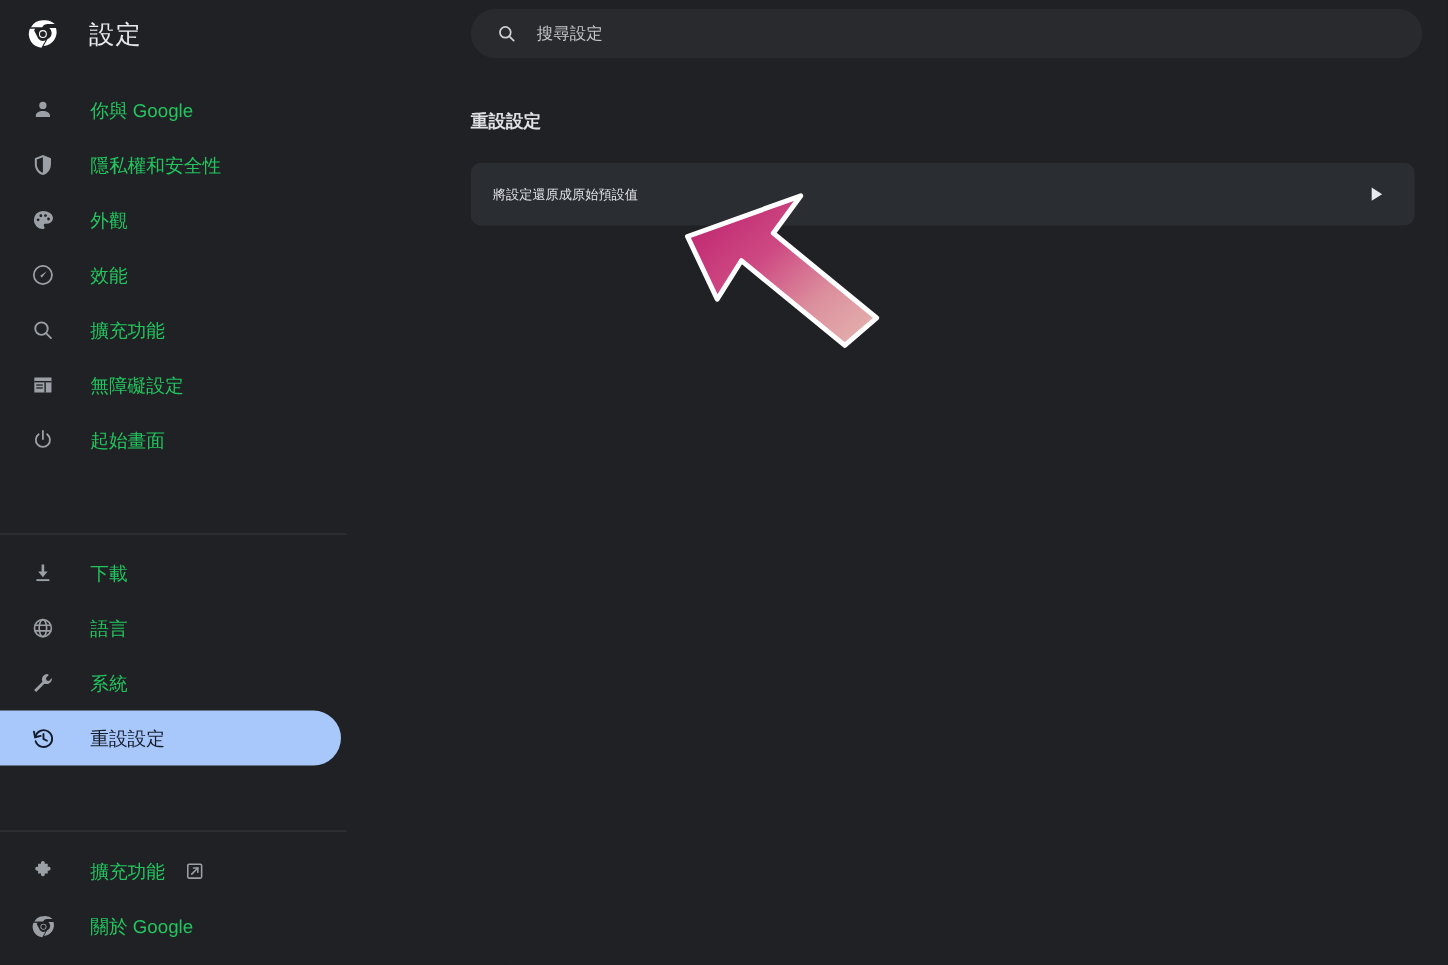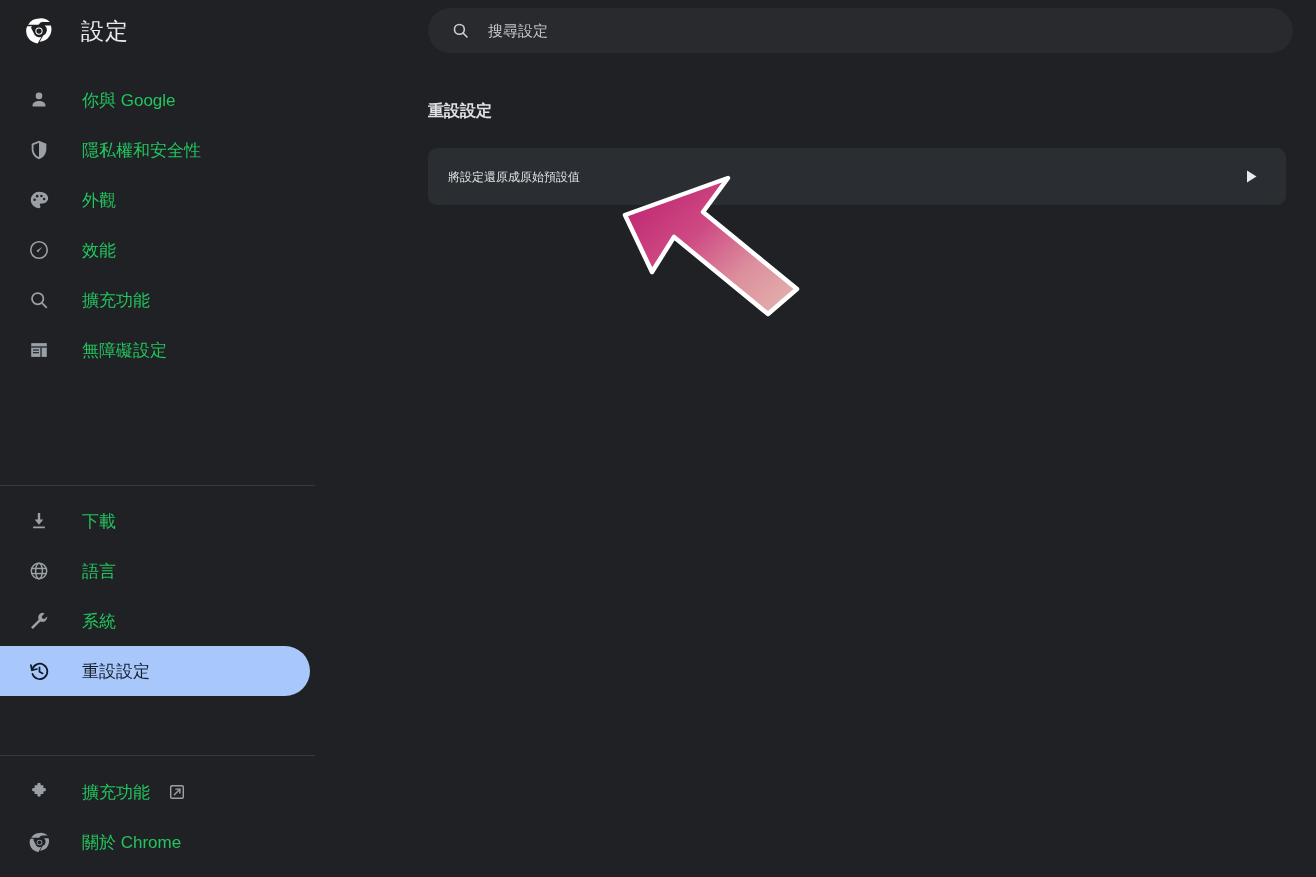--- a/index.html
+++ b/index.html
@@ -244,20 +244,29 @@
             <path d="M3.5 4.5h17v15h-17z"></path>
             <rect x="3.5" y="8" width="17" height="1.4" fill="#202124"></rect>
             <rect x="13.5" y="9.4" width="1.4" height="10.1" fill="#202124"></rect>
             <rect x="5.4" y="11.4" width="6.5" height="1.3" fill="#202124"></rect>
             <rect x="5.4" y="14.3" width="6.5" height="1.3" fill="#202124"></rect>
           </svg>
         </span>
         <span class="lbl">無障礙設定</span>
       </div>
 
+      <div class="nav-item">
+        <span class="ico">
+          <svg width="22" height="22" viewBox="0 0 24 24" fill="none" stroke="currentColor" stroke-width="1.8" stroke-linecap="round">
+            <path d="M7.8 6.3a7 7 0 1 0 8.4 0"></path>
+            <line x1="12" y1="3" x2="12" y2="11"></line>
+          </svg>
+        </span>
+        <span class="lbl">起始畫面</span>
+      </div>
     </div>
 
     <div class="divider" style="top:485px"></div>
 
     <div class="nav-group" style="top:496px">
 
       <div class="nav-item">
         <span class="ico">
           <svg width="22" height="22" viewBox="0 0 24 24" fill="currentColor">
             <path d="M10.7 3.4h2.6v7h3.4L12 16l-4.7-5.6h3.4z"></path>
@@ -325,21 +334,21 @@
         <span class="ico">
           <svg width="23" height="23" viewBox="0 0 24 24">
             <path fill="currentColor" d="M12 2a10 10 0 0 0-8.66 5h8.2a4.6 4.6 0 0 1 4.04-2.3h5.05A9.98 9.98 0 0 0 12 2Z"></path>
             <path fill="currentColor" d="M2.5 8.1A10 10 0 0 0 10.9 21.9l3.1-5.4a4.6 4.6 0 0 1-5.3-1.2L5.6 9.3A4.6 4.6 0 0 1 6.5 8.1Z"></path>
             <path fill="currentColor" d="M16.6 7.6a4.6 4.6 0 0 1-1.2 7.9l-2.9 5.1A10 10 0 0 0 21.5 7.6Z"></path>
             <circle cx="12" cy="12" r="3.5" fill="#202124"></circle>
             <circle cx="12" cy="12" r="2.9" fill="currentColor"></circle>
             <circle cx="12" cy="12" r="2.1" fill="#202124"></circle>
           </svg>
         </span>
-        <span class="lbl">關於 Chrome</span>
+        <span class="lbl">關於 Google</span>
       </div>
     </div>
   </nav>
 
   <main id="main">
 
     <div class="searchbar">
       <span class="sico">
         <svg width="19" height="19" viewBox="0 0 24 24" fill="none" stroke="currentColor" stroke-width="2" stroke-linecap="round">
           <circle cx="10.6" cy="10.6" r="6.2"></circle>

